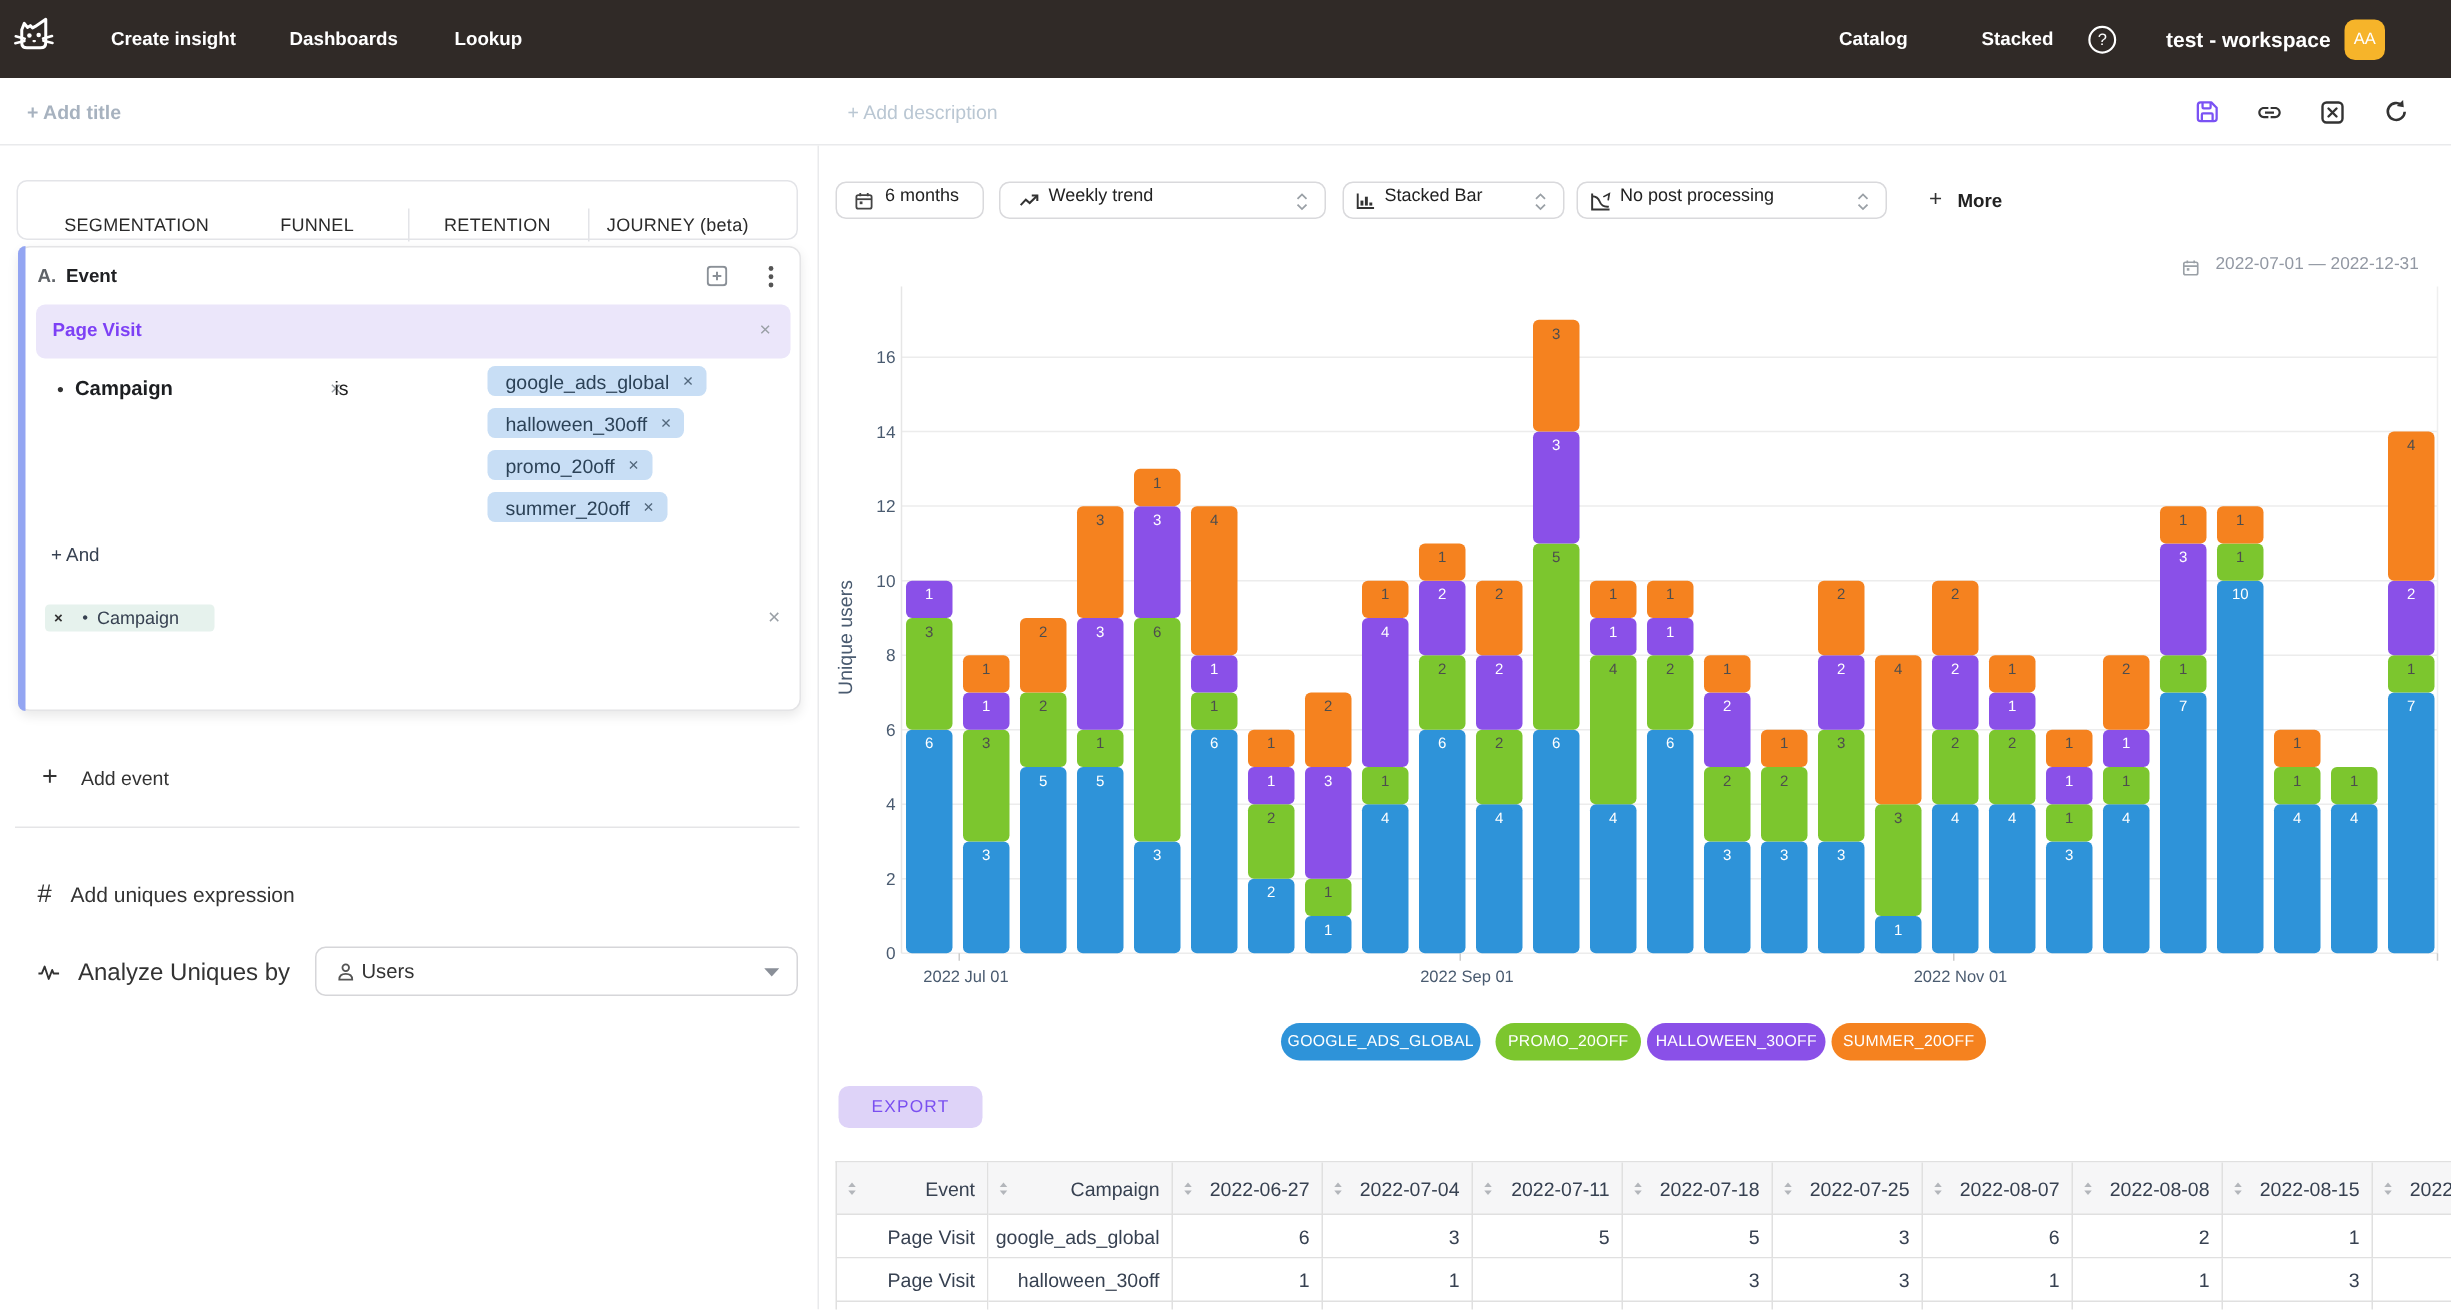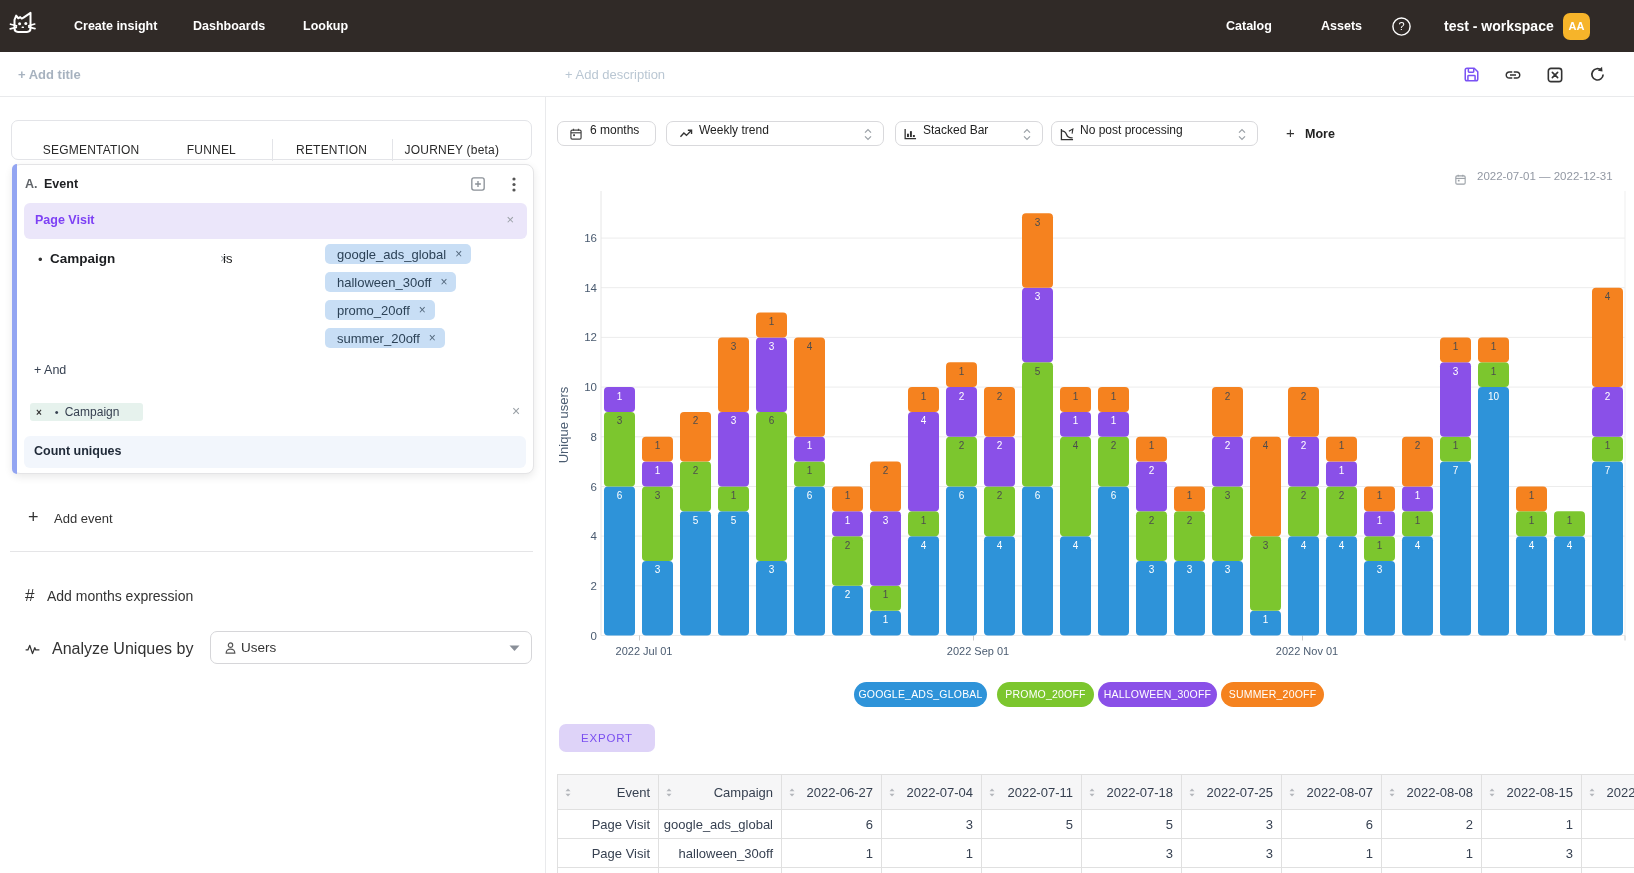--- a/index.html
+++ b/index.html
@@ -1,21 +1,21 @@
 <!DOCTYPE html>
 <html><head><meta charset="utf-8"><style>
 * { margin:0; padding:0; box-sizing:border-box; }
 html,body { width:1634px; height:873px; overflow:hidden; background:#fff;
   font-family:"Liberation Sans", sans-serif; position:relative; }
 #topbar { position:absolute; left:0; top:0; width:1634px; height:52px; background:#302a27; }
 #topbar .nav { position:absolute; top:0; height:52px; line-height:52px; color:#fff; font-weight:bold; font-size:12.5px; }
 #search { position:absolute; left:586px; top:8px; width:400px; height:36px; background:#141110; border-radius:8px;
   color:#9a9691; font-size:12.5px; line-height:36px; padding-left:11px; }
 #aa { position:absolute; left:1563px; top:13px; width:27px; height:27px; background:#f6b42a; border-radius:7px;
-  color:#fff; font-weight:bold; font-size:11px; text-align:center; line-height:27px; }
+  color:#fff; font-weight:normal; font-size:11px; text-align:center; line-height:27px; }
 #hdr2 { position:absolute; left:0; top:52px; width:1634px; height:45px; background:#fff; border-bottom:1px solid #e9eaec; }
 .ghost { color:#b9bfc8; font-size:13px; }
 #vdiv { position:absolute; left:545px; top:97px; width:1px; height:776px; background:#e9eaec; }
 #tabbar { position:absolute; left:11px; top:120px; width:521px; height:28px; border:1px solid #e3e4e8; border-radius:7px;
   background:#fff; display:flex; padding:19px; }
 .tab { flex:1; text-align:center; font-size:12px; color:#2a2a2a; line-height:20px; letter-spacing:0.2px; position:relative; }
 .tab.active { background:#e8ecfb; border-radius:5px; }
 .tab + .tab::before { content:""; position:absolute; left:0; top:-1px; width:1px; height:22px; background:#e3e4e8; }
 .tab.active + .tab::before { background:transparent; }
 #card { position:absolute; left:12px; top:164px; width:522px; height:310px; background:#fff; border:1px solid #e4e4e6;
@@ -52,21 +52,21 @@
 <path d="M1.5 13.2 L7.5 14.8 M1.2 17.8 L7.3 16.4 M25.7 13.0 L19.7 14.7 M26.0 17.6 L19.9 16.2" stroke-width="1.7"></path>
 </g>
 <circle cx="10.6" cy="12.7" r="1.5" fill="#fff"></circle>
 <circle cx="16.8" cy="12.4" r="1.5" fill="#fff"></circle>
 <rect x="12.6" y="15.6" width="2.4" height="1.5" rx="0.7" fill="#fff"></rect>
 </svg>
 <div class="nav" style="left:74px">Create insight</div>
 <div class="nav" style="left:193px">Dashboards</div>
 <div class="nav" style="left:303px">Lookup</div>
 <div class="nav" style="left:1226px">Catalog</div>
-<div class="nav" style="left:1321px">Assets</div>
+<div class="nav" style="left:1321px">Stacked</div>
 <div style="position:absolute;left:1391px;top:16px"><svg width="21" height="21" viewBox="0 0 22 22">
         <circle cx="11" cy="11" r="9" fill="none" stroke="#fff" stroke-width="1.5"></circle>
         <text x="11" y="15" text-anchor="middle" font-size="11.5" fill="#fff" font-family="Liberation Sans,sans-serif">?</text>
       </svg></div>
 <div class="nav" style="left:1444px;font-size:14px">test - workspace</div>
 <div id="aa">AA</div>
 </div>
 
 <div id="hdr2">
 <div class="ghost" style="position:absolute;left:18px;top:15px;font-weight:bold;color:#a7b2bf">+ Add title</div>
@@ -127,31 +127,28 @@
       <span class="fpill">promo_20off<span class="px">×</span></span>
       <span class="fpill">summer_20off<span class="px">×</span></span>
 </div>
 
 <div class="ci" style="left:21px;top:198px;font-size:12.5px;color:#374151">+ And</div>
 
 <div class="ci" style="left:17px;top:238px;height:18px;background:#e6f2ed;border-radius:3px;display:flex;align-items:center;padding:0 24px 0 6px;font-size:12px;color:#374151">
 <b style="font-size:10px;color:#333;margin-right:13px">×</b><span style="font-size:11px;margin-right:6px">•</span>Campaign</div>
 <div class="ci" style="left:499px;top:238px;color:#9aa0a6;font-size:14px">×</div>
 
-<div class="ci" style="left:11px;top:271px;width:502px;height:32px;background:#f2f6fc;border-radius:6px">
-  <span class="ci" style="left:10px;top:8px;font-size:12.5px;font-weight:bold;color:#1f2937">Count uniques</span>
-</div>
 </div>
 
 <div class="ci" style="left:28px;top:507px;font-size:18px;color:#333">+</div>
 <div class="ci" style="left:54px;top:511px;font-size:13px;color:#333">Add event</div>
 <div class="ci" style="left:10px;top:551px;width:523px;height:1px;background:#e5e5e7"></div>
 
 <div class="ci" style="left:25px;top:586px;font-size:17px;color:#333">#</div>
-<div class="ci" style="left:47px;top:588px;font-size:14px;color:#333">Add months expression</div>
+<div class="ci" style="left:47px;top:588px;font-size:14px;color:#333">Add uniques expression</div>
 
 <div class="ci" style="left:25px;top:641px"><svg width="15" height="11" viewBox="0 0 16 12">
       <path d="M0.5 6.5 H3 L5 1.5 L8 10.5 L10.5 4 L11.5 6.5 H15.5" fill="none" stroke="#333" stroke-width="1.4" stroke-linejoin="round"></path>
     </svg></div>
 <div class="ci" style="left:52px;top:640px;font-size:16px;color:#333">Analyze Uniques by</div>
 <div id="users-dd">
   <span class="ci" style="left:14px;top:10px"><svg width="11" height="12" viewBox="0 0 12 13">
         <circle cx="6" cy="3.4" r="2.4" fill="none" stroke="#555" stroke-width="1.3"></circle>
         <path d="M1.3 12 Q1.3 7.8 6 7.8 Q10.7 7.8 10.7 12 Z" fill="none" stroke="#555" stroke-width="1.3"></path>
       </svg></span>

